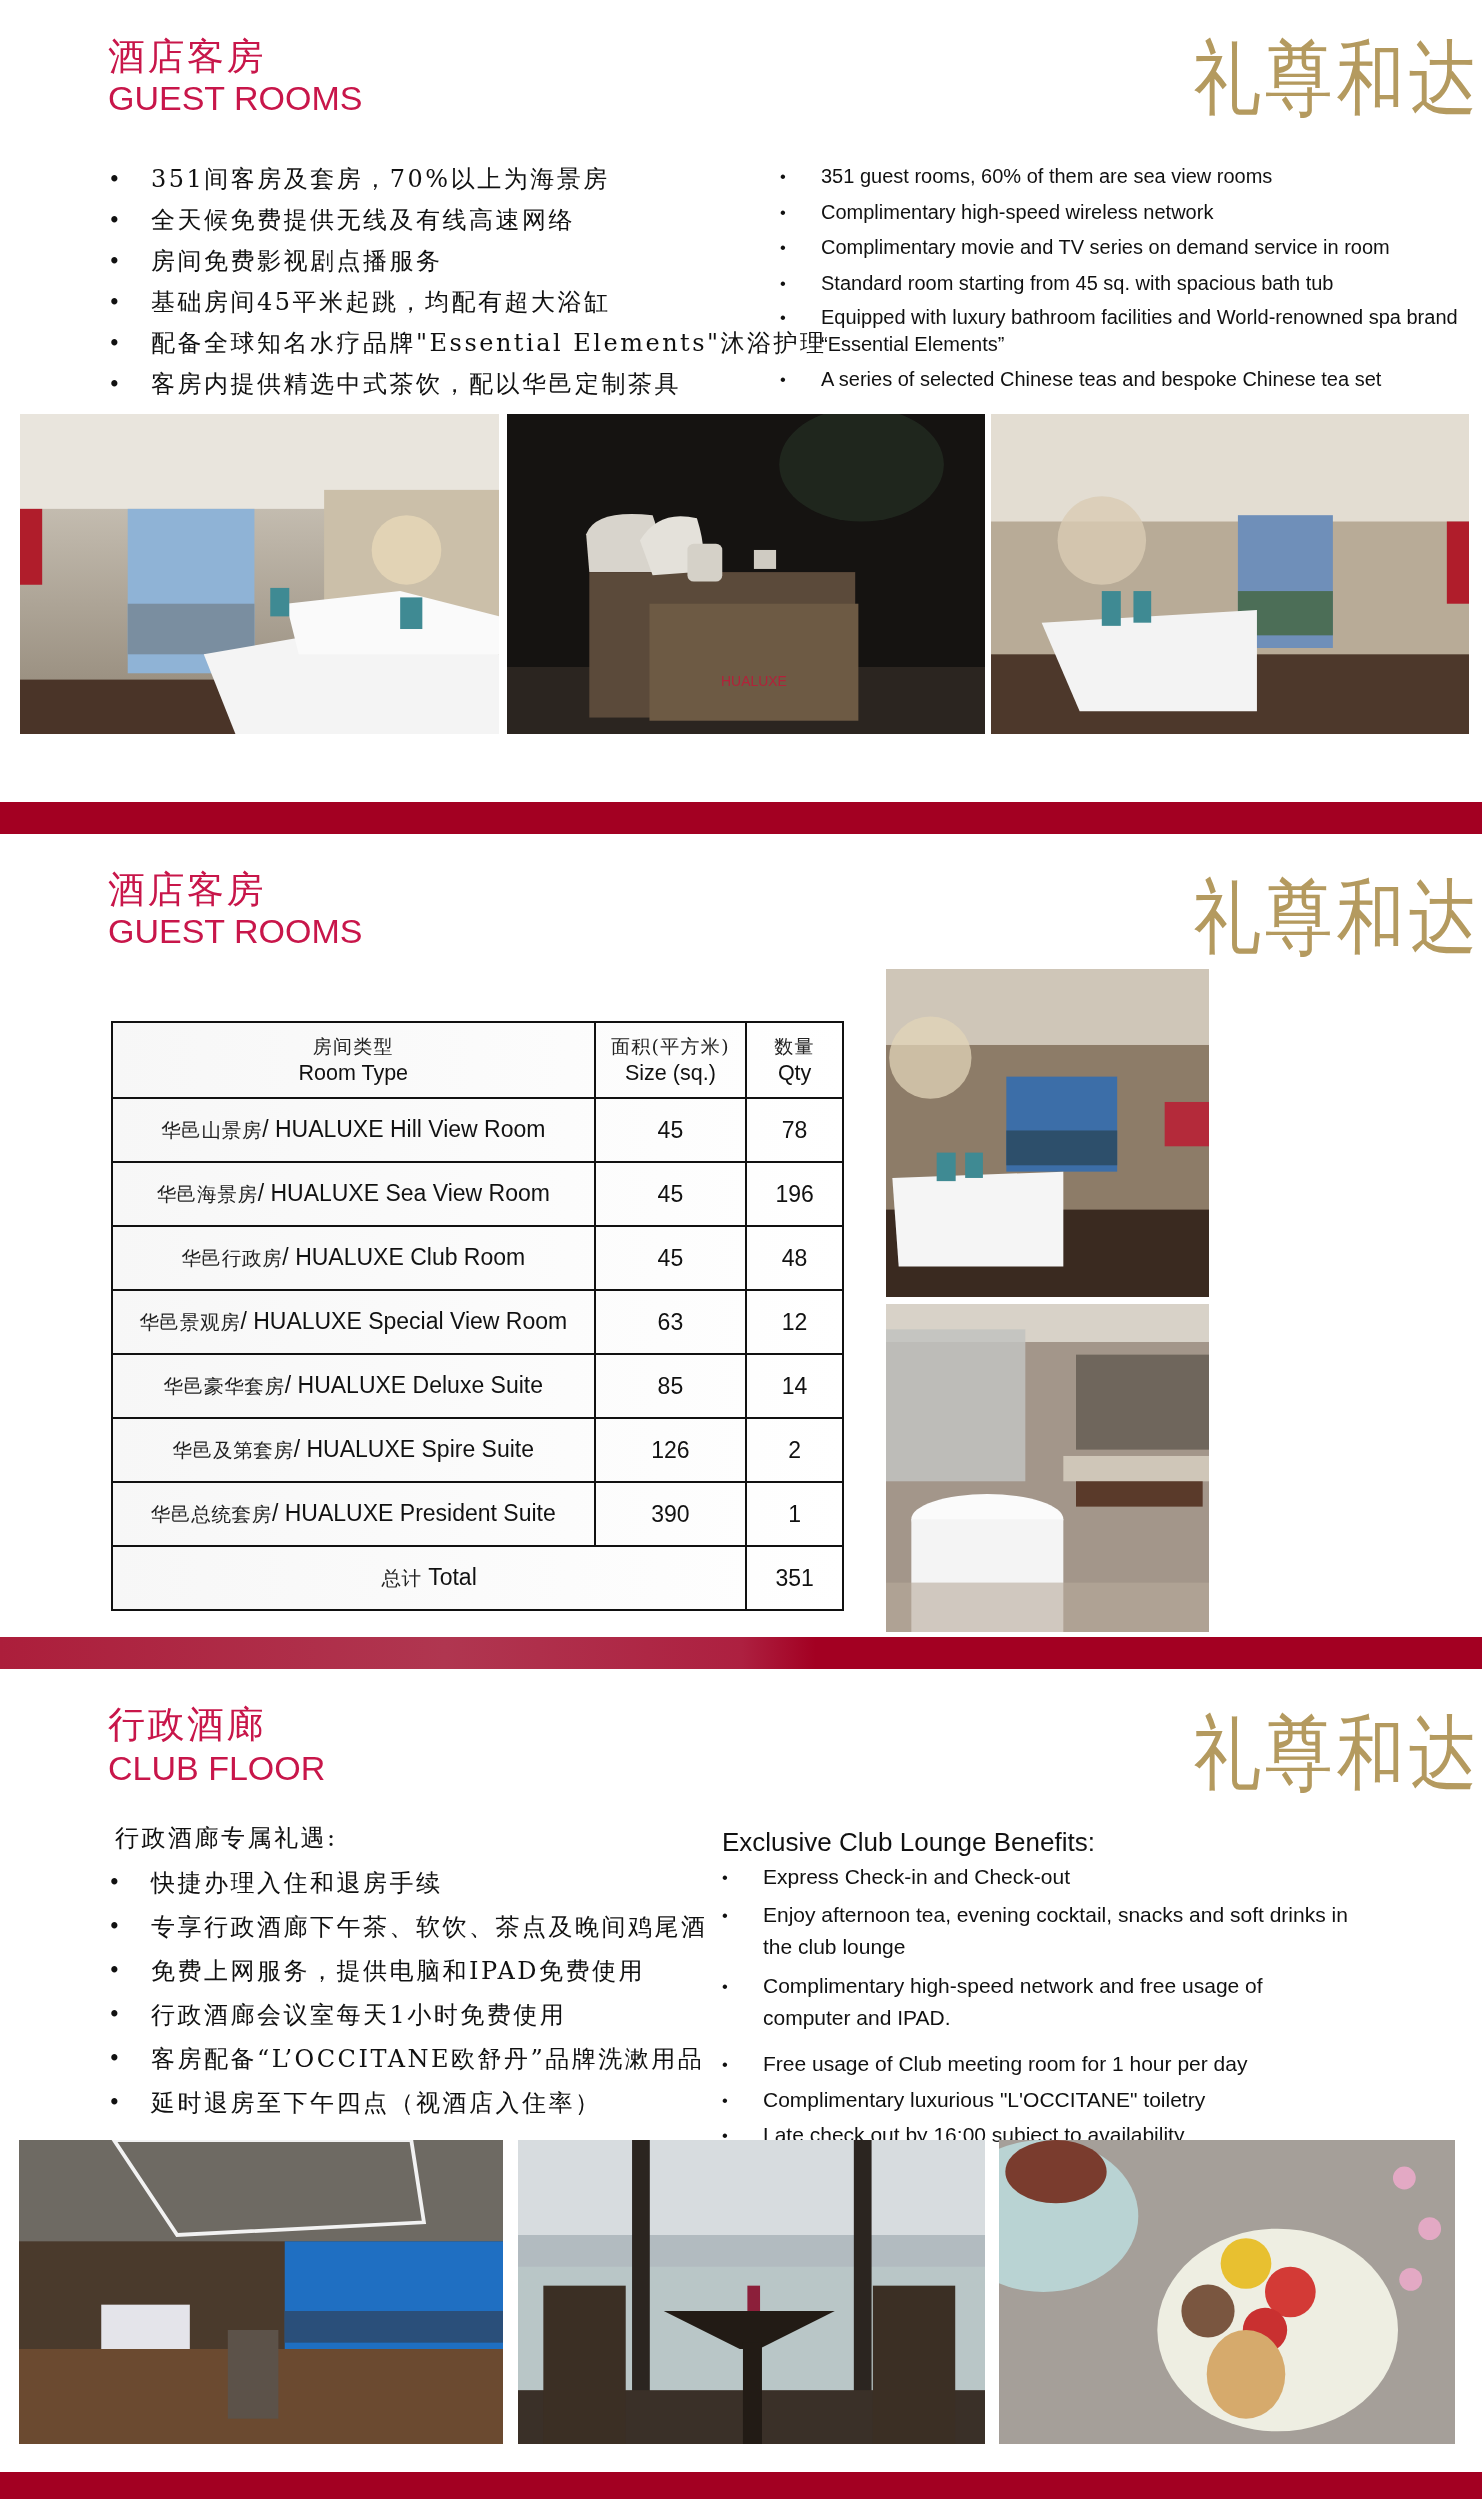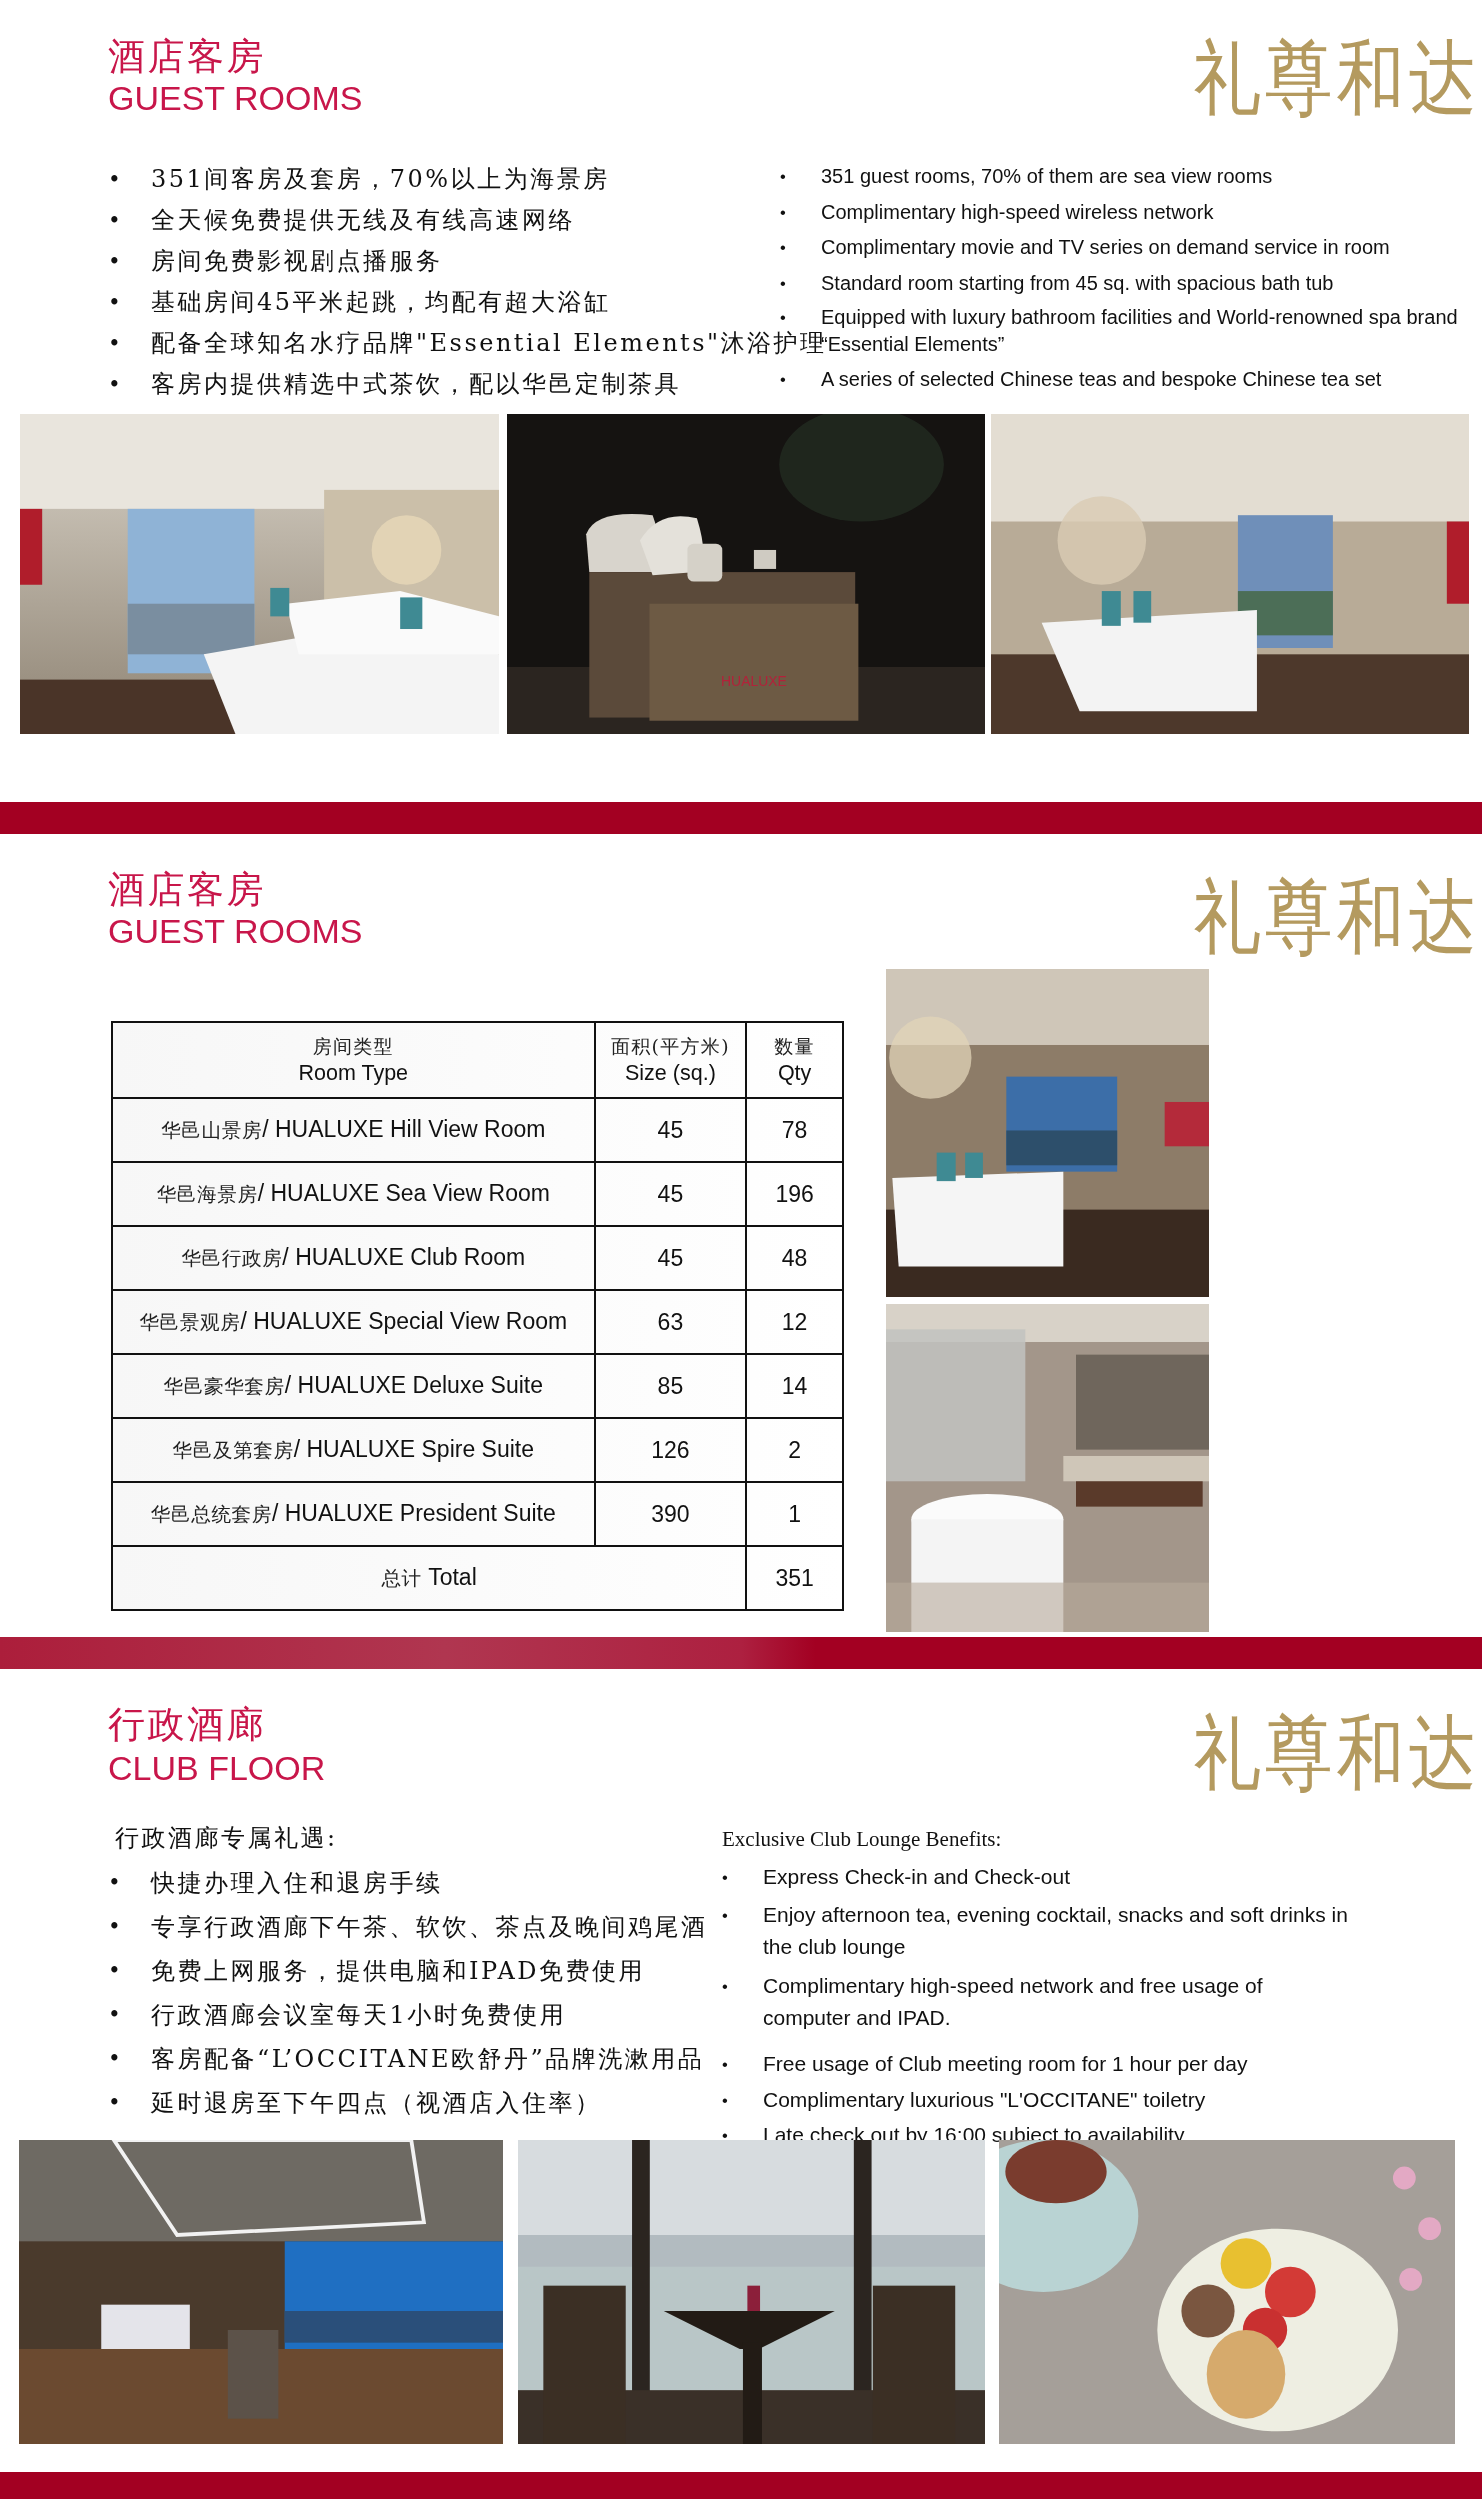--- a/index.html
+++ b/index.html
@@ -31,41 +31,41 @@
   .photo svg { width: 100%; height: 100%; display: block; }
 
   table.rooms { border-collapse: collapse; font-family: "Liberation Sans", sans-serif; color: #111; background: linear-gradient(90deg,#f7f7f7,#ffffff); }
   table.rooms td, table.rooms th { border: 2.5px solid #111; text-align: center; font-weight: normal; }
   table.rooms th { height: 76px; font-size: 21.5px; line-height: 26.6px; }
   table.rooms th .zh { font-family: "DejaVu Serif", serif; font-size: 19px; letter-spacing: 1.3px; display: block; color: #222; }
   table.rooms td { height: 64px; font-size: 23px; }
   table.rooms td .zh { font-family: "DejaVu Serif", serif; font-size: 19.6px; color: #222; letter-spacing: 0.6px; }
 
   .club-zh-head { font-family: "DejaVu Serif", serif; font-size: 24px; letter-spacing: 2.5px; }
-  .club-en-head { font-size: 21px; font-family: Liberation Serif, serif; }
+  .club-en-head { font-size: 26px; }
 </style>
 </head>
 <body>
 
 <div>
   <div class="abs title-zh" style="left:108px;top:38px;">酒店客房</div>
   <div class="abs title-en" style="left:108px;top:81px;">GUEST ROOMS</div>
   <div class="abs logo" style="left:1193px;top:38px;">礼尊和达</div>
 
   <ul class="abs bul zh-list" style="left:108px;top:159px;width:671px;">
     <li>351间客房及套房，70%以上为海景房</li>
     <li>全天候免费提供无线及有线高速网络</li>
     <li>房间免费影视剧点播服务</li>
     <li>基础房间45平米起跳，均配有超大浴缸</li>
     <li style="white-space:nowrap;">配备全球知名水疗品牌"Essential Elements"沐浴护理</li>
     <li>客房内提供精选中式茶饮，配以华邑定制茶具</li>
   </ul>
 
   <ul class="abs bul en-list" style="left:780px;top:162px;width:690px;font-size:20px;">
-    <li style="margin-bottom:7.6px;">351 guest rooms, 70% of them are sea view rooms</li>
+    <li style="margin-bottom:7.6px;">351 guest rooms, 60% of them are sea view rooms</li>
     <li style="margin-bottom:7.6px;">Complimentary high-speed wireless network</li>
     <li style="margin-bottom:7.6px;">Complimentary movie and TV series on demand service in room</li>
     <li style="margin-bottom:7.6px;">Standard room starting from 45 sq. with spacious bath tub</li>
     <li style="margin-bottom:7.6px;line-height:26.6px;">Equipped with luxury bathroom facilities and World-renowned spa brand “Essential Elements”</li>
     <li>A series of selected Chinese teas and bespoke Chinese tea set</li>
   </ul>
 
   <div class="abs photo" style="left:20px;top:414px;width:479px;height:320px;">
     <svg viewBox="0 0 756 506" preserveAspectRatio="none">
       <defs>

